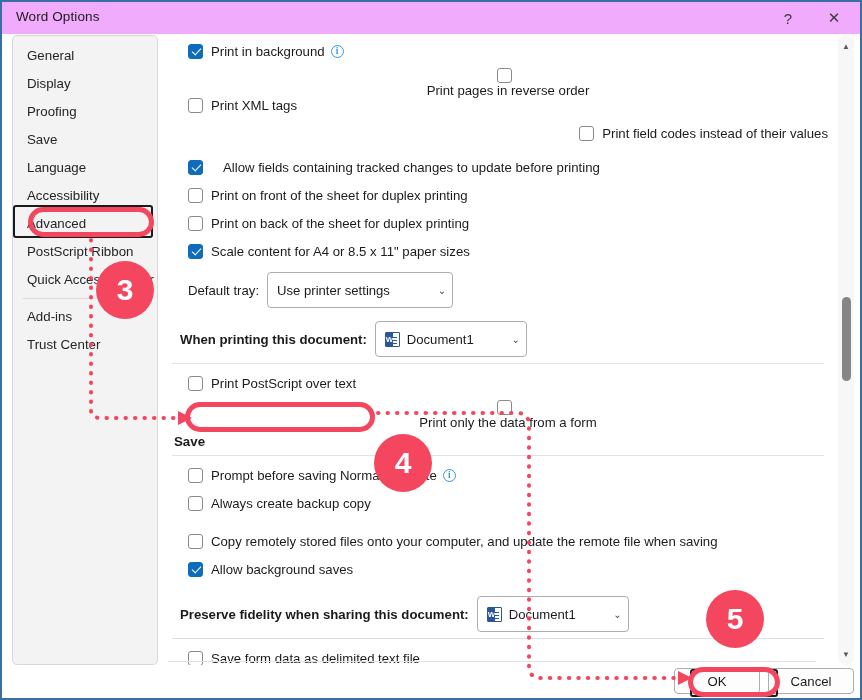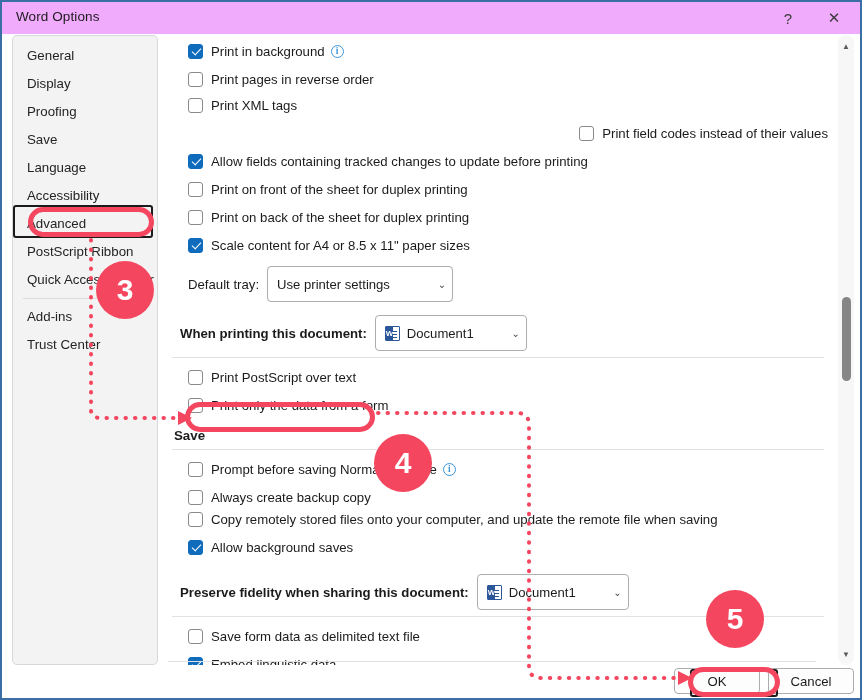--- a/index.html
+++ b/index.html
@@ -236,33 +236,33 @@
     <div class="nav-item">Trust Center</div>
   </div>
 
   <div id="pane">
 
     <div class="opt-row" style="margin-top:5px;">
       <span class="cb checked"></span>
       <span class="opt-label">Print in background</span>
       <span class="info-icon">i</span>
     </div>
-    <div class="opt-row" style="margin-top:6px;">
+    <div class="opt-row" style="margin-top:6px;flex-direction:column;">
       <span class="cb"></span>
       <span class="opt-label">Print pages in reverse order</span>
     </div>
     <div class="opt-row" style="margin-top:4px;">
       <span class="cb"></span>
       <span class="opt-label">Print XML tags</span>
     </div>
     <div class="opt-row" style="margin-top:6px;justify-content:flex-end;">
       <span class="cb"></span>
       <span class="opt-label">Print field codes instead of their values</span>
     </div>
-    <div class="opt-row" style="margin-top:6px;">
+    <div class="opt-row" style="margin-top:12px;gap:12px;">
       <span class="cb checked"></span>
       <span class="opt-label">Allow fields containing tracked changes to update before printing</span>
     </div>
     <div class="opt-row" style="margin-top:6px;">
       <span class="cb"></span>
       <span class="opt-label">Print on front of the sheet for duplex printing</span>
     </div>
     <div class="opt-row" style="margin-top:6px;">
       <span class="cb"></span>
       <span class="opt-label">Print on back of the sheet for duplex printing</span>
@@ -287,38 +287,38 @@
         <span>Document1</span>
         <span class="chev">⌄</span>
       </span>
     </div>
     <div class="sec-rule" style="margin-top:6px;"></div>
 
     <div class="opt-row">
       <span class="cb"></span>
       <span class="opt-label">Print PostScript over text</span>
     </div>
-    <div class="opt-row" style="margin-top:6px;">
+    <div class="opt-row" style="margin-top:6px;flex-direction:column;">
       <span class="cb"></span>
       <span class="opt-label">Print only the data from a form</span>
     </div>
 
     <div class="sec-head">Save</div>
     <div class="sec-rule"></div>
 
     <div class="opt-row">
       <span class="cb"></span>
       <span class="opt-label">Prompt before saving Normal template</span>
       <span class="info-icon">i</span>
     </div>
     <div class="opt-row" style="margin-top:6px;">
       <span class="cb"></span>
       <span class="opt-label">Always create backup copy</span>
     </div>
-    <div class="opt-row" style="margin-top:0;">
+    <div class="opt-row" style="margin-top:16px;">
       <span class="cb"></span>
       <span class="opt-label">Copy remotely stored files onto your computer, and update the remote file when saving</span>
     </div>
     <div class="opt-row" style="margin-top:6px;">
       <span class="cb checked"></span>
       <span class="opt-label">Allow background saves</span>
     </div>
 
     <div class="inline-row bold" style="margin-top:16px;padding-left:12px;">
       <span>Preserve fidelity when sharing this document:</span>

